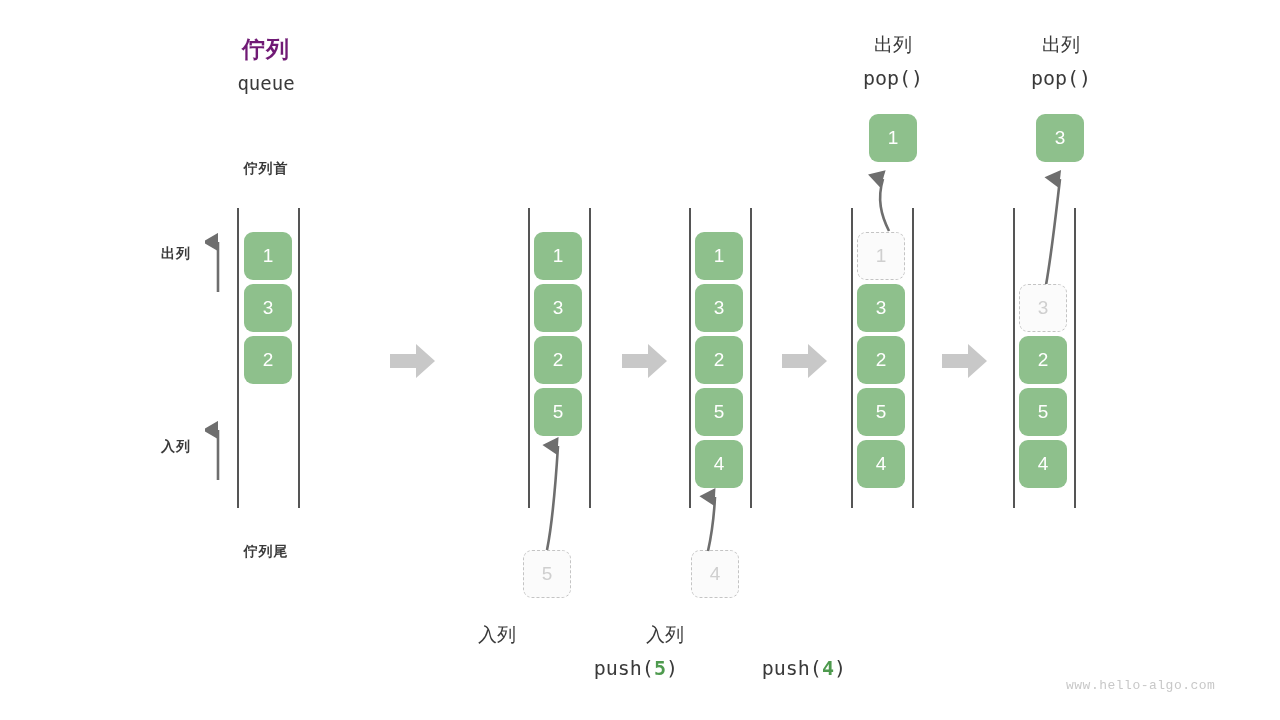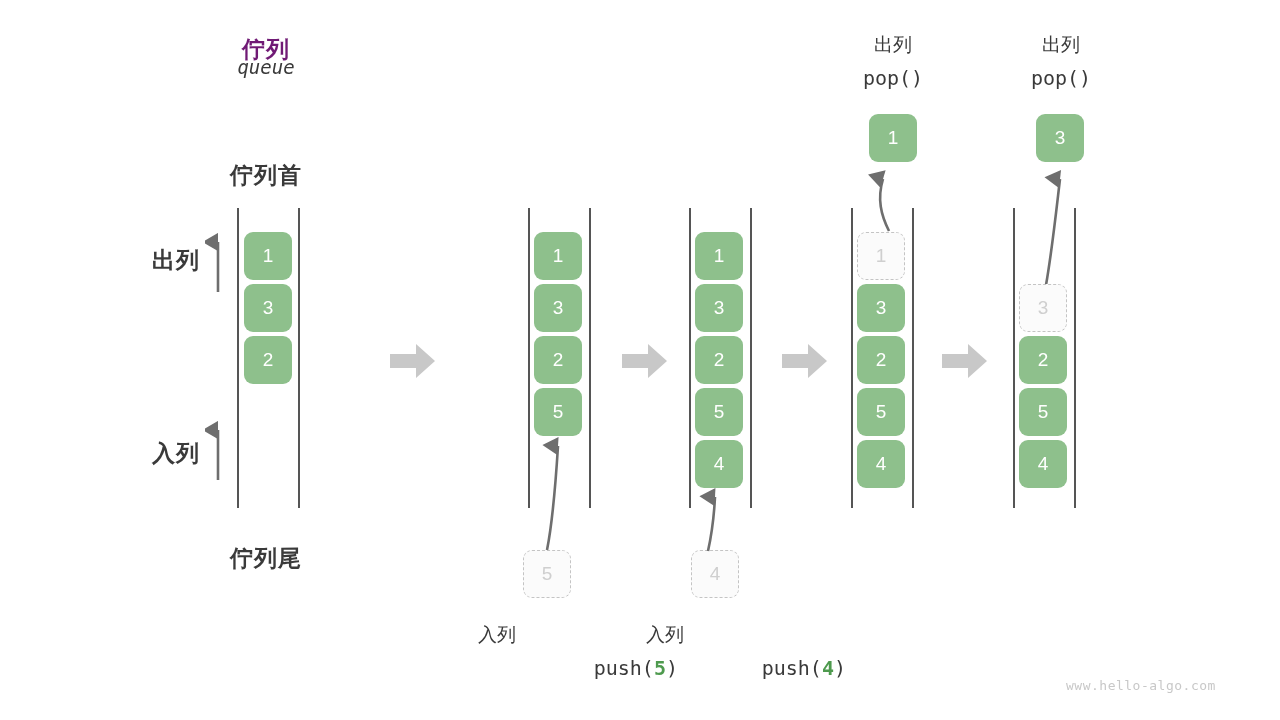--- a/index.html
+++ b/index.html
@@ -28,21 +28,21 @@
     text-align: center;
     letter-spacing: 1px;
   }
   .title-mono {
     font-family: "DejaVu Sans Mono", "Liberation Mono", monospace;
     font-size: 19px;
     color: #3a3a3a;
     text-align: center;
   }
   .label-bold {
-    font-size: 23px;
+    font-size: 14px;
     font-weight: bold;
     color: #3a3a3a;
     text-align: center;
     letter-spacing: 1px;
   }
   .op-cn {
     font-size: 19px;
     color: #3a3a3a;
     text-align: center;
   }
@@ -88,21 +88,21 @@
 
   
   .block-arrow { width: 46px; height: 36px; }
 </style>
 </head>
 <body>
 
 <div id="canvas">
 
   <div class="abs title-cn" style="left:196px; top:34px; width:140px;">佇列</div>
-  <div class="abs title-mono" style="left:196px; top:56px; width:140px;font-style:italic;">queue</div>
+  <div class="abs title-mono" style="left:196px; top:72px; width:140px;">queue</div>
 
   <div class="abs label-bold" style="left:196px; top:160px; width:140px;">佇列首</div>
   <div class="abs label-bold" style="left:196px; top:543px; width:140px;">佇列尾</div>
 
   <div class="abs label-bold" style="left:140px; top:245px; width:72px;">出列</div>
   <svg class="abs" style="left:205px; top:232px;" width="26" height="62" viewBox="0 0 26 62">
     <defs>
       <marker id="mk-up" markerWidth="7" markerHeight="7" refX="3.5" refY="6" orient="auto">
         <path d="M0,6 L3.5,0 L7,6 Z" fill="#6e6e6e"></path>
       </marker>
@@ -204,15 +204,15 @@
   </svg>
 
   <div class="abs rail" style="left:1013px; top:208px; height:300px;"></div>
   <div class="abs rail" style="left:1074px; top:208px; height:300px;"></div>
 
   <div class="abs cell ghost" style="left:1019px; top:284px;">3</div>
   <div class="abs cell" style="left:1019px; top:336px;">2</div>
   <div class="abs cell" style="left:1019px; top:388px;">5</div>
   <div class="abs cell" style="left:1019px; top:440px;">4</div>
 
-  <div class="abs watermark" style="left:1066px; top:678px;">www.hello-algo.com</div>
+  <div class="abs watermark" style="left:1066px; top:678px;font-family:Liberation Mono, monospace;">www.hello-algo.com</div>
 
 </div>
 
 </body></html>

